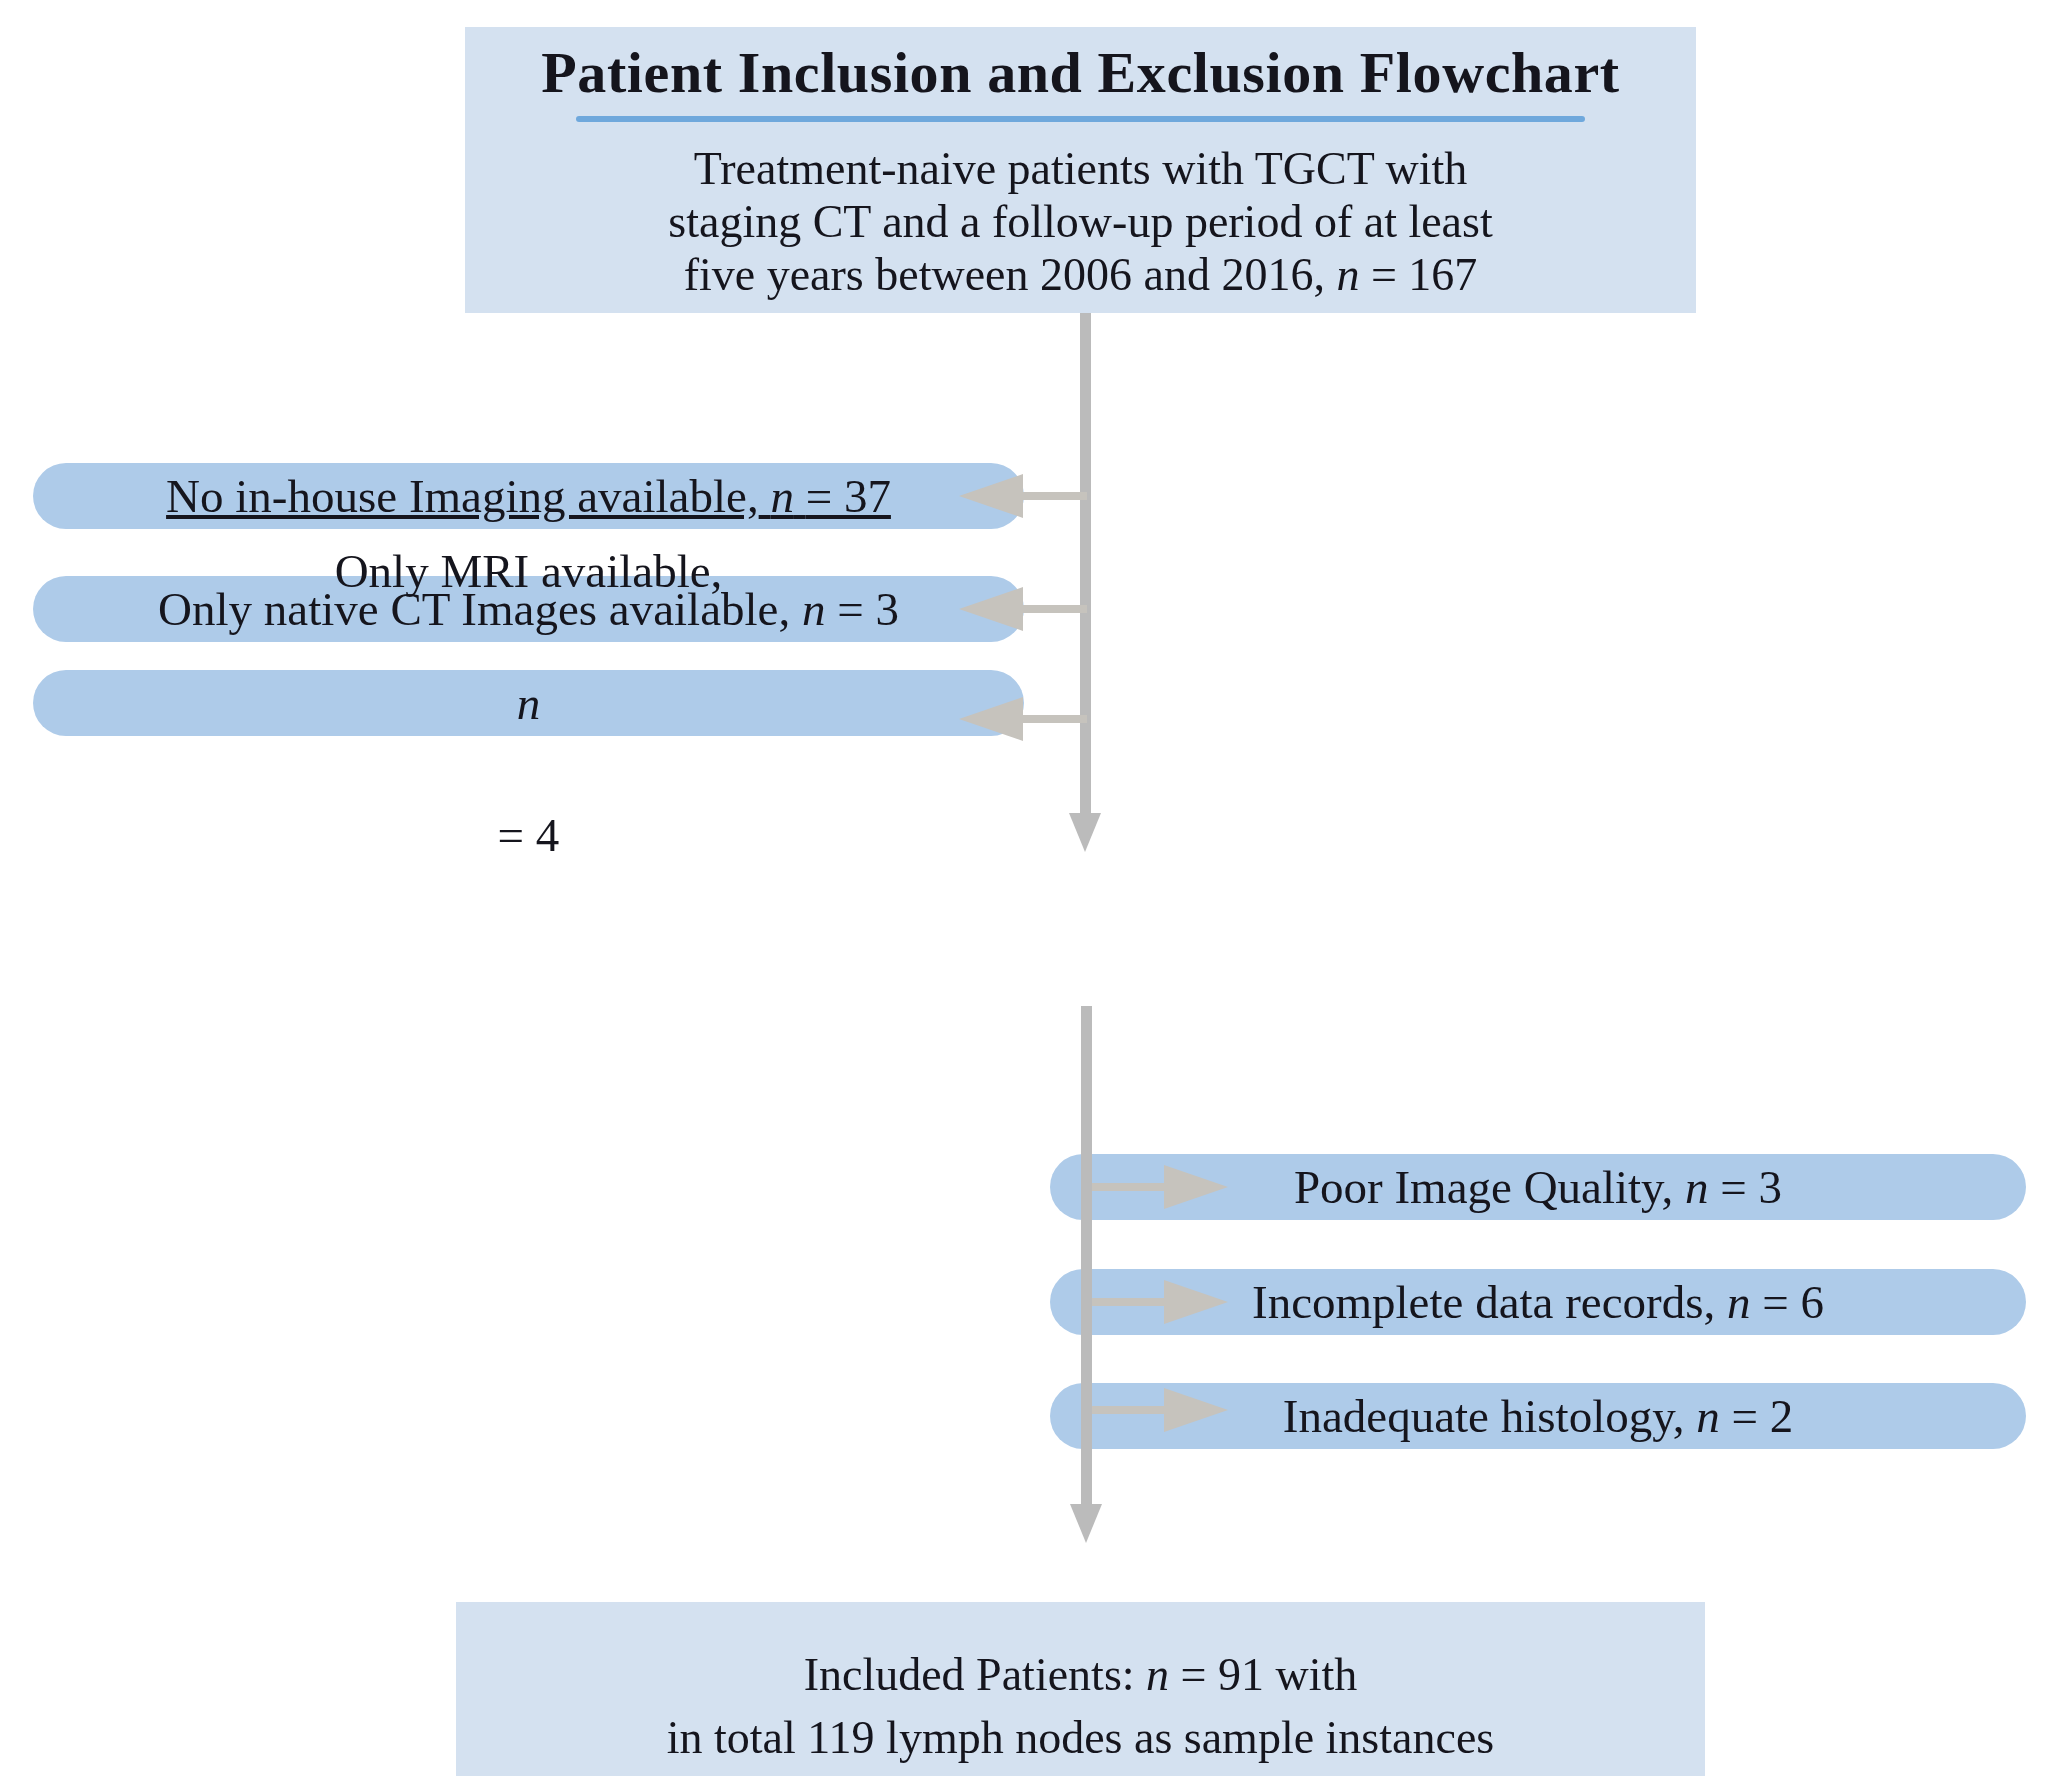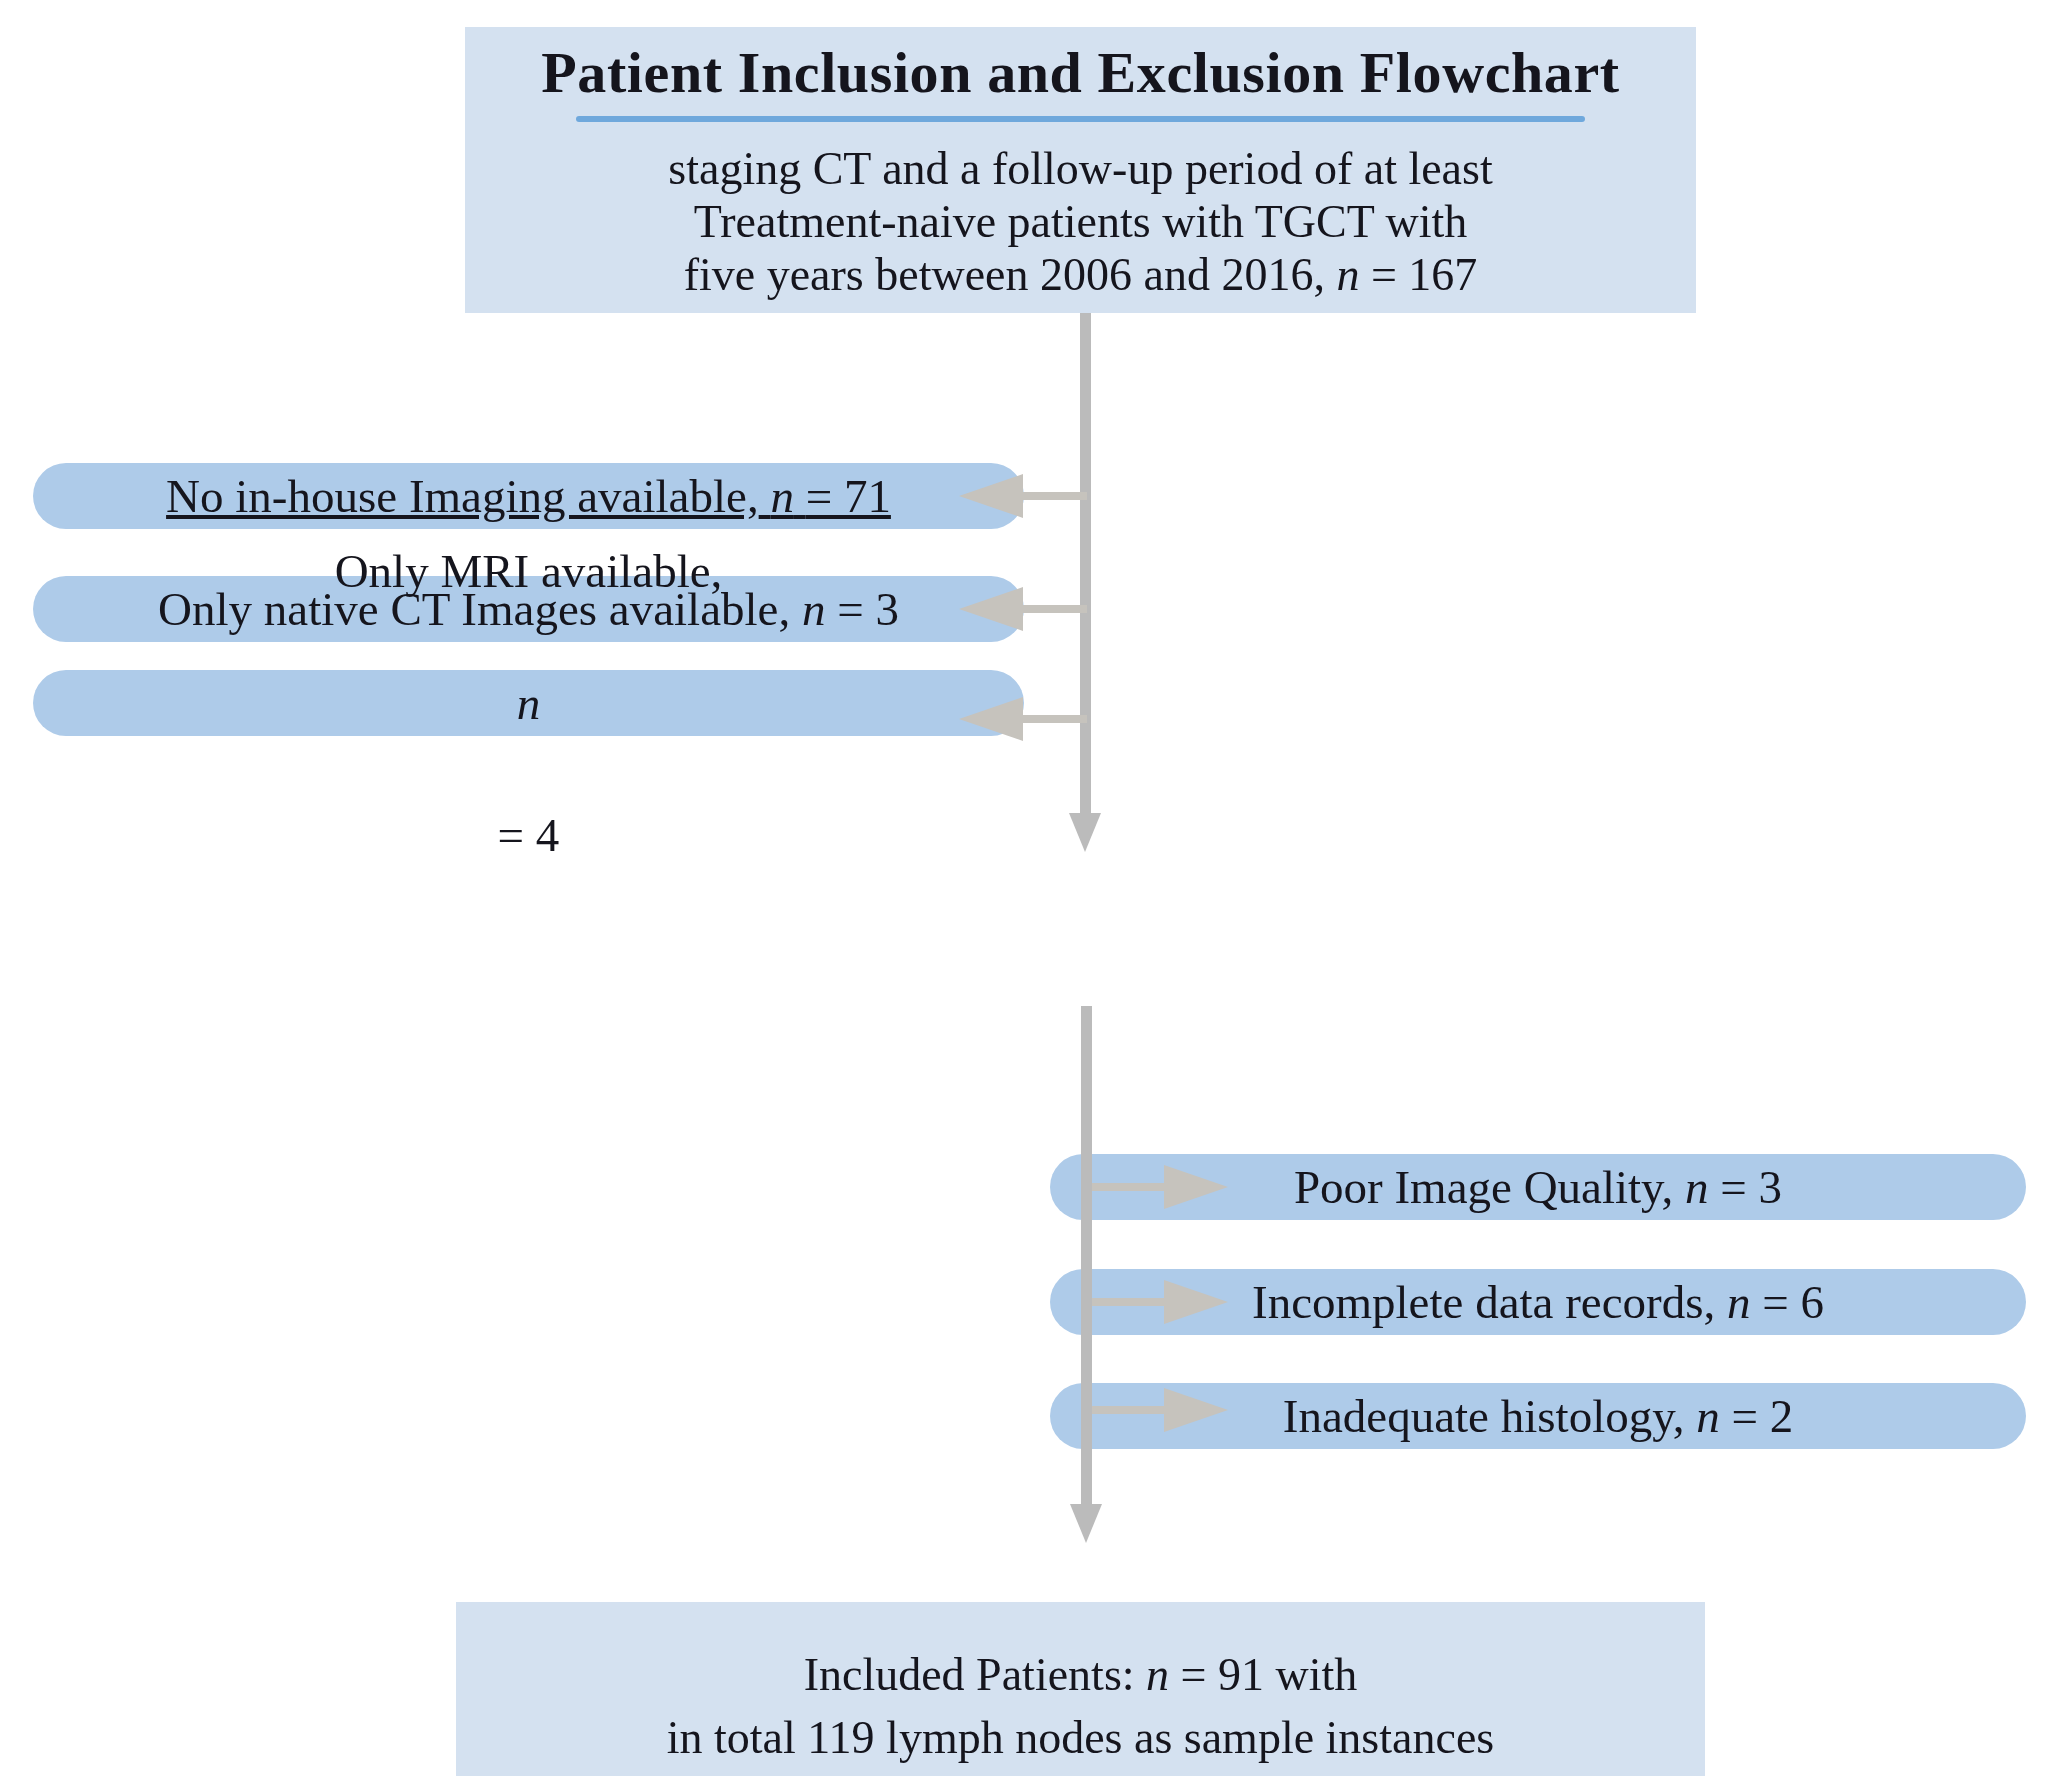--- a/index.html
+++ b/index.html
@@ -127,28 +127,28 @@
 </style>
 </head>
 <body>
 
 <div id="canvas">
 
   <div class="box" id="top-box">
     <div class="title">Patient Inclusion and Exclusion Flowchart</div>
     <div class="title-underline"></div>
     <div class="bodytext">
+      <div>Treatment-naive patients with TGCT with</div>
       <div>staging CT and a follow-up period of at least</div>
-      <div>Treatment-naive patients with TGCT with</div>
       <div><span>five years between 2006 and 2016,</span> <span class="nv">n</span> <span>= 167</span></div>
     </div>
   </div>
 
   <div class="pill pill-left" id="pill-l1">
-    <span>No in-house Imaging available,</span>&nbsp;<span class="nv">n</span>&nbsp;<span>= 71</span>
+    <span>No in-house Imaging available,</span>&nbsp;<span class="nv">n</span>&nbsp;<span>= 37</span>
   </div>
   <div class="pill pill-left" id="pill-l2">
     <span>Only native CT Images available,</span>&nbsp;<span class="nv">n</span>&nbsp;<span>= 3</span>
   </div>
   <div class="pill pill-left" id="pill-l3">
     <span>Only MRI available,</span>&nbsp;<span class="nv">n</span>&nbsp;<span>= 4</span>
   </div>
 
 
   <div class="pill pill-right" id="pill-r1">

